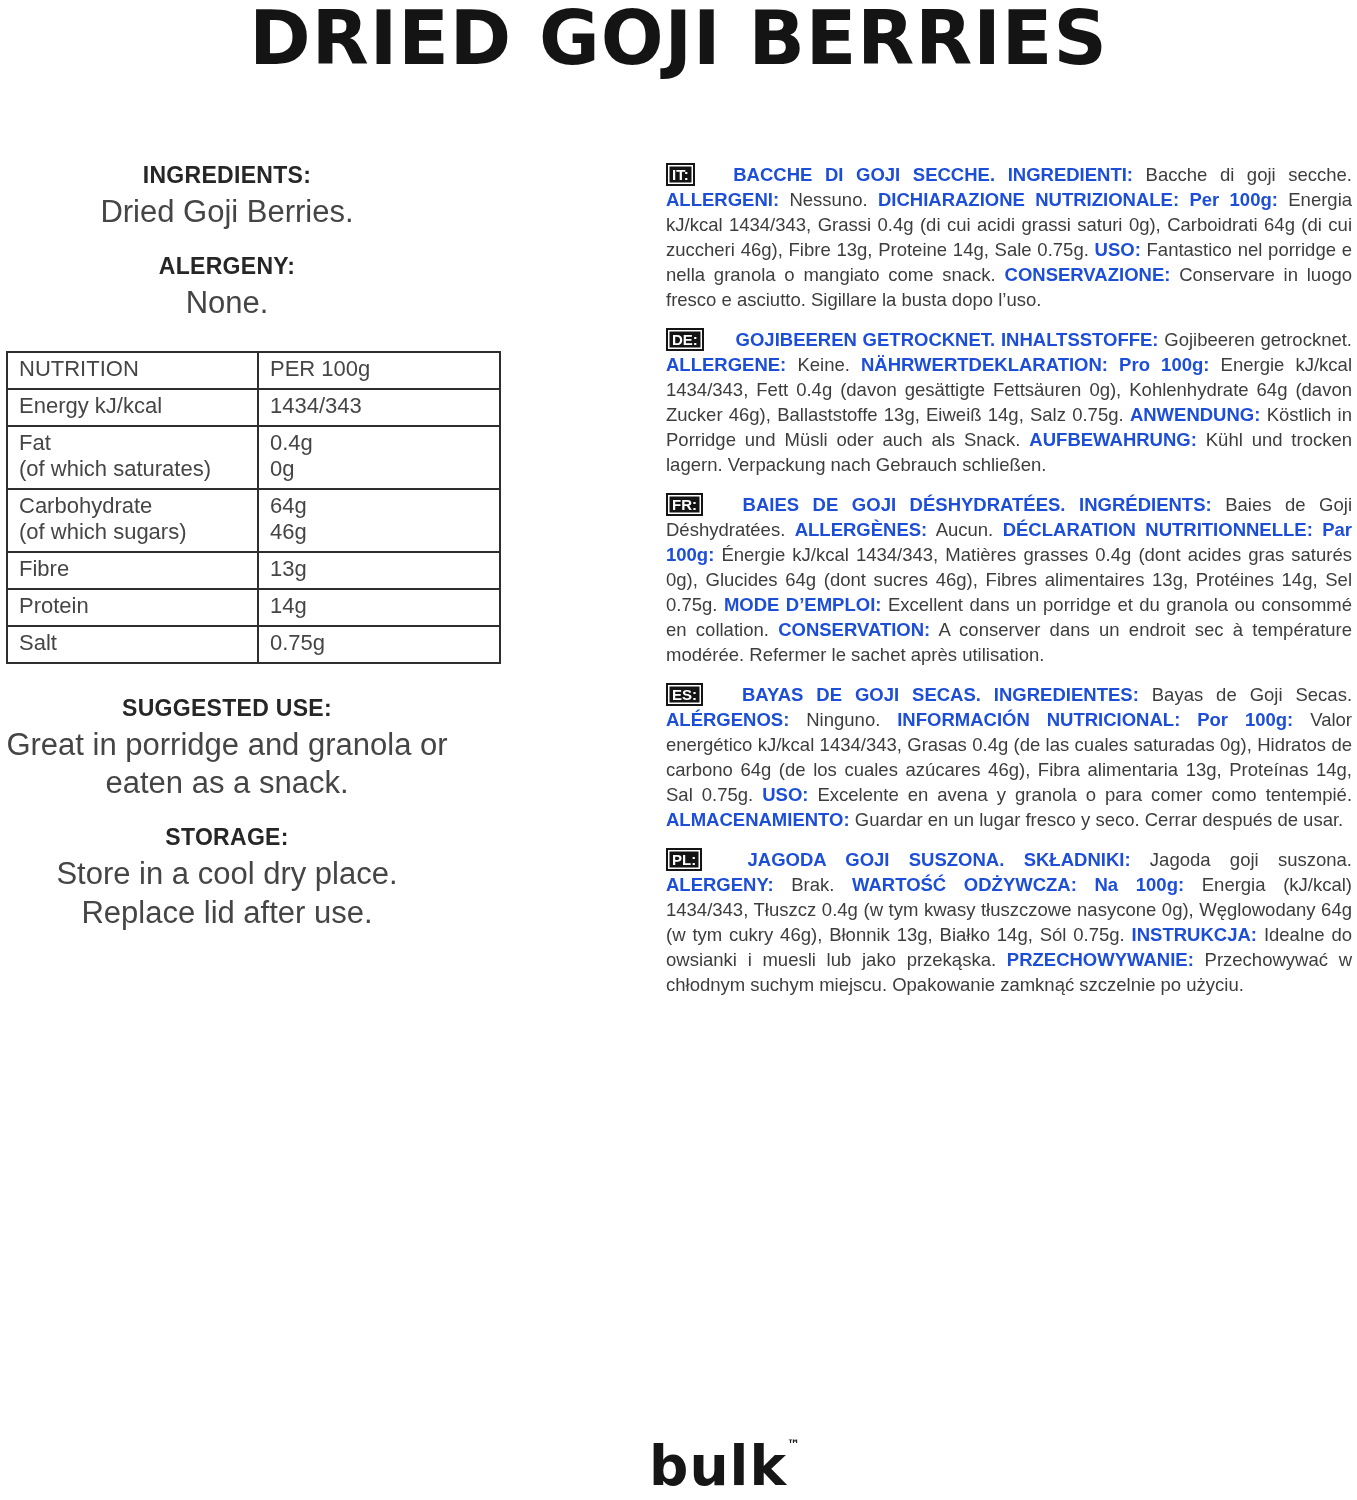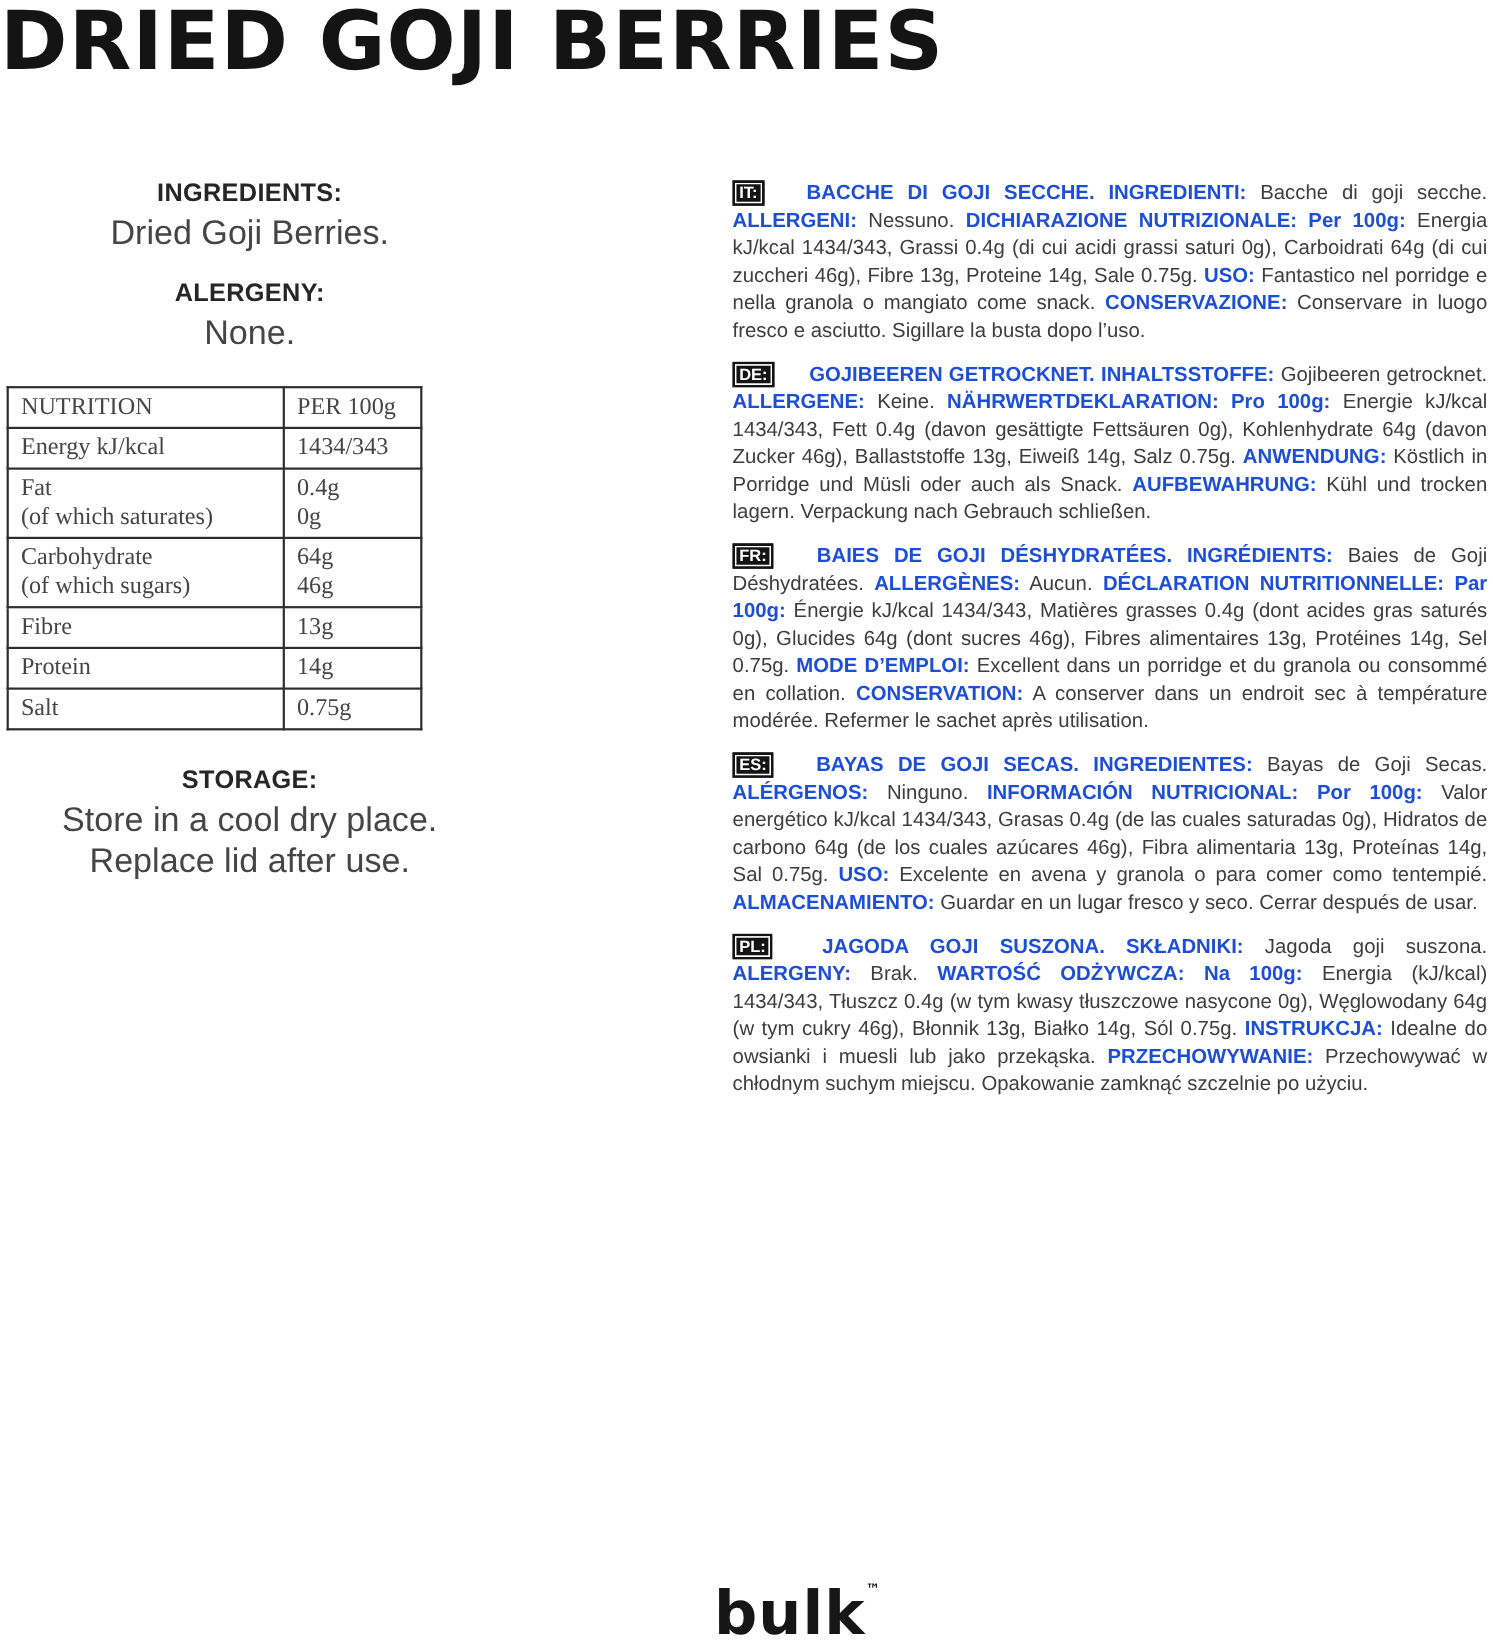--- a/index.html
+++ b/index.html
@@ -8,20 +8,21 @@
     width: 1357px;
     height: 1500px;
     background: #ffffff;
     font-family: "Liberation Sans", sans-serif;
     position: relative;
     overflow: hidden;
   }
   .page-title {
     margin: 0;
     padding-top: 0;
+    text-align: center;
     font-family: "DejaVu Sans", sans-serif;
     font-weight: bold;
     font-size: 74px;
     line-height: 76px;
     letter-spacing: 1px;
     color: #141414;
   }
   .columns {
     display: flex;
     justify-content: space-between;
@@ -41,23 +42,22 @@
   }
   .section-text {
     font-size: 31px;
     color: #454545;
     margin: 0;
     line-height: 1.25;
   }
 
   table.nutrition {
     border-collapse: collapse;
-    width: 378px;
+    width: 495px;
     margin: 28px 0 31px 0;
-    font-family: Liberation Serif, serif;
   }
   table.nutrition td {
     border: 2px solid #2e2e2e;
     padding: 3px 11px 6px 11px;
     font-size: 22px;
     color: #454545;
     line-height: 26px;
     vertical-align: top;
   }
   table.nutrition td.c1 { width: 251px; }
@@ -162,20 +162,24 @@
           <td class="c1">Protein</td>
           <td>14g</td>
         </tr>
         <tr>
           <td class="c1">Salt</td>
           <td>0.75g</td>
         </tr>
       </tbody>
     </table>
 
+    <div class="section">
+      <p class="section-heading">SUGGESTED USE:</p>
+      <p class="section-text">Great in porridge and granola or eaten as a snack.</p>
+    </div>
 
     <div class="section">
       <p class="section-heading">STORAGE:</p>
       <p class="section-text">Store in a cool dry place. Replace lid after use.</p>
     </div>
 
   </div>
 
   <div class="right-col">
 

